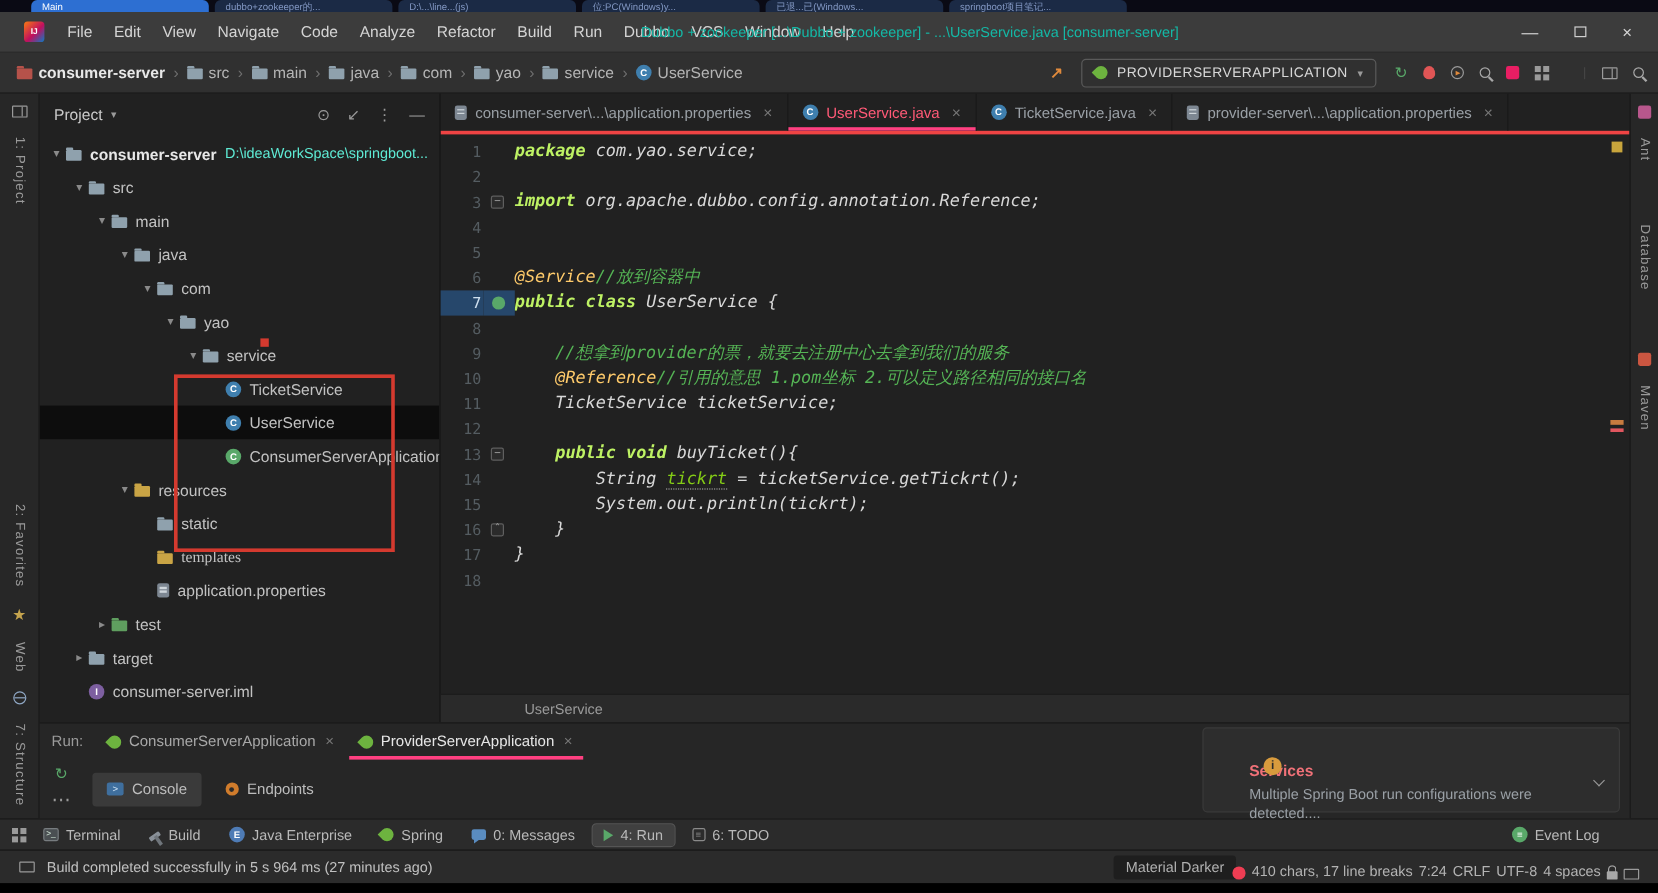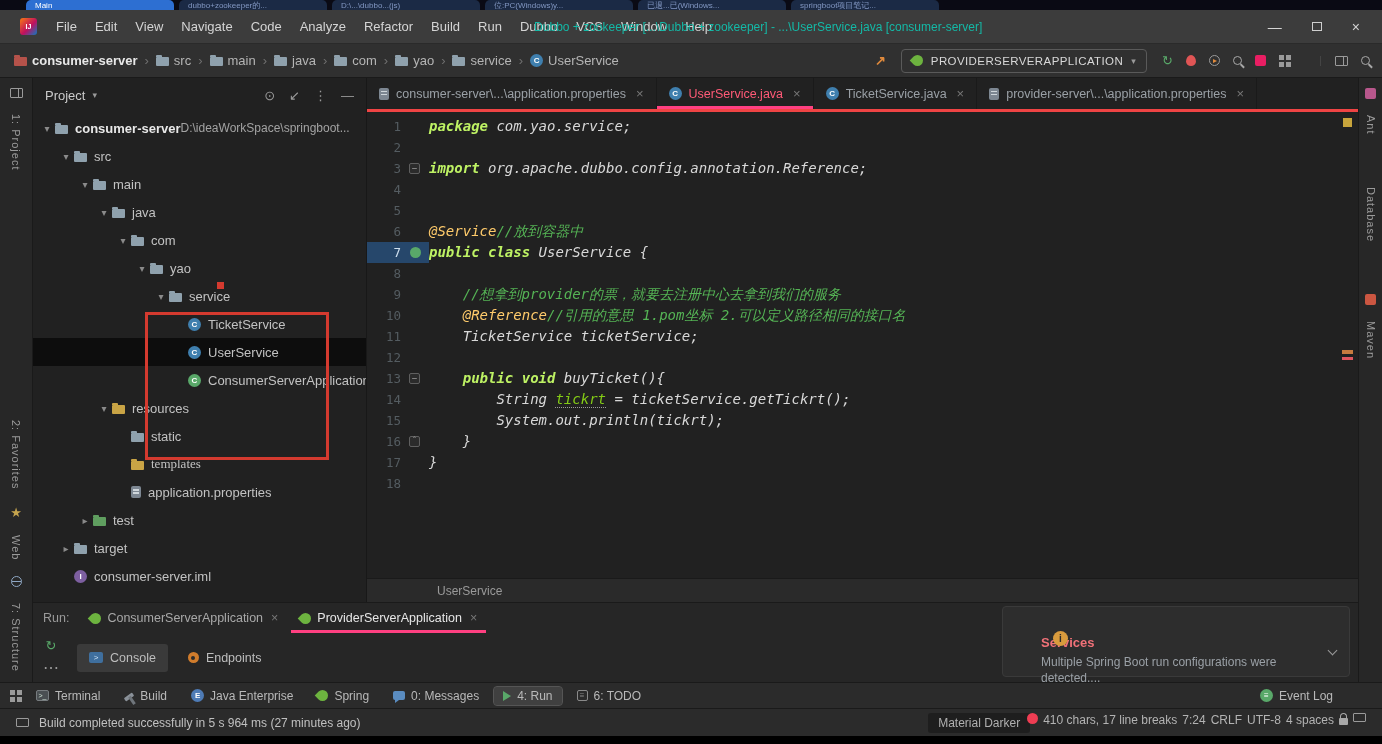--- a/index.html
+++ b/index.html
@@ -54,21 +54,21 @@
   
   .project-panel{width:334px;flex:none;background:#212121;border-right:1px solid #181818;
     display:flex;flex-direction:column;position:relative}
   .pp-header{height:34px;flex:none;display:flex;align-items:center;padding:0 12px;gap:7px;font-size:13px;color:#cacaca}
   .pp-icons{margin-left:auto;display:flex;gap:14px;color:#9a9a9a;font-size:13px}
   .tree{flex:1;position:relative;padding-top:2px;overflow:hidden}
   .trow{height:28px;display:flex;align-items:center;font-size:13px;color:#c2c2c2;white-space:nowrap}
   .trow.sel{background:#0d0d0d}
   .chev{width:16px;flex:none;text-align:center;color:#8a8a8a;font-size:10px}
   .tlabel.b{color:#e8e8e8;font-weight:bold}
-  .tpath{color:#a3a3a3;font-size:12px;}
+  .tpath{color:#5eead4;font-size:12px;margin-left:7px}
   .red-rect{position:absolute;left:112px;top:200px;width:184px;height:148px;border:3px solid #d br}
   .red-rect{position:absolute;left:112px;top:200px;width:184px;height:148px;border:3px solid #d43a2f;z-index:6;pointer-events:none}
   .red-dot{position:absolute;left:184px;top:170px;width:7px;height:7px;background:#d43a2f;z-index:6}
 
   
   .editor{flex:1;display:flex;flex-direction:column;background:#212121;min-width:0}
   .tabsbar{height:34px;flex:none;display:flex;border-bottom:3px solid #ef4444;overflow:hidden}
   .etab{display:flex;align-items:center;gap:7px;padding:0 12px;font-size:12.5px;color:#9aa0a6;
     border-right:1px solid #1a1a1a;position:relative;white-space:nowrap}
   .etab.act{color:#ff5a77}
@@ -120,21 +120,21 @@
   
   .bottombar{height:26px;flex:none;background:#2b2b2b;border-top:1px solid #1a1a1a;
     display:flex;align-items:center;gap:6px;padding:0 10px;font-size:12px;color:#b9b9b9}
   .bb-item{display:flex;align-items:center;gap:6px;padding:2px 9px;border-radius:3px;white-space:nowrap}
   .bb-item.act{background:#404040;outline:1px solid #555}
   .bb-right{margin-left:auto;display:flex;align-items:center;gap:8px;padding-right:30px}
 
   
   .statusbar{height:28px;flex:none;background:#2b2b2b;border-top:1px solid #1a1a1a;
     display:flex;align-items:center;font-size:12px;color:#c0c0c0;padding:0 16px;gap:10px}
-  .sb-right{margin-left:auto;display:flex;align-items:flex-start;gap:5px;color:#b3b3b3;white-space:nowrap}
+  .sb-right{margin-left:auto;display:flex;align-items:flex-end;gap:5px;color:#b3b3b3;white-space:nowrap}
   .theme-pill{background:#1e1e1e;padding:3px 10px;border-radius:3px;color:#b0b0b0}
   .dot-red{width:11px;height:11px;border-radius:50%;background:#ef3d53;margin-left:-8px}
   .blackstrip{height:8px;flex:none;background:#000}
 
   
   .ic{display:inline-block;flex:none;position:relative;font-style:normal}
   .ic-folder{width:13px;height:9px;background:var(--c,#8fa1ad);border-radius:1px;margin-top:2px}
   .ic-folder::before{content:"";position:absolute;left:0;top:-2px;width:6px;height:2px;background:var(--c,#8fa1ad);border-radius:1px 1px 0 0}
   .ic-circle{width:13px;height:13px;border-radius:50%;background:var(--c,#3f7fae);color:#fff;
     font-size:8px;line-height:13px;text-align:center;font-weight:bold}
@@ -183,21 +183,21 @@
   .ic-mon{width:13px;height:9px;border:1px solid #9a9a9a;border-radius:1px}
 </style>
 </head>
 <body>
 
 <div id="app">
 
   <div class="top-strip" id="toptabs">
       <div class="ttab act">Main</div>
       <div class="ttab">dubbo+zookeeper的...</div>
-      <div class="ttab">D:\...\dubbo...(js)</div>
+      <div class="ttab">D:\...\line...(js)</div>
       <div class="ttab">位:PC(Windows)y...</div>
       <div class="ttab">已退...已(Windows...</div>
       <div class="ttab">springboot项目笔记...</div>
     </div>
 
   <div class="titlebar">
     <span class="logo">IJ</span>
     <nav class="menus" id="menus">
         <span class="menu-item">File</span>
         <span class="menu-item">Edit</span>

